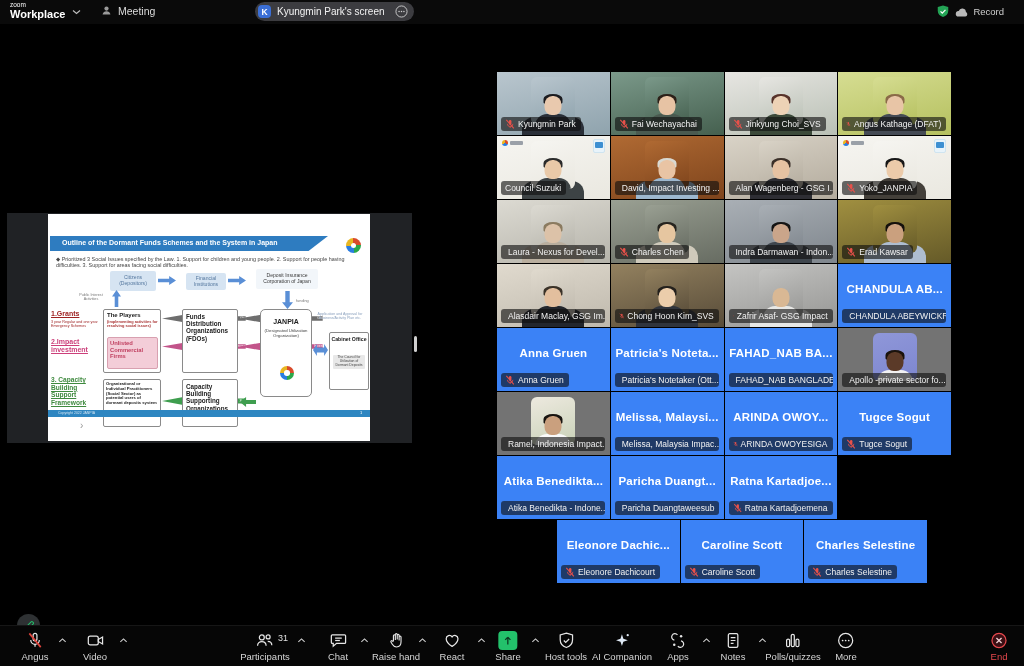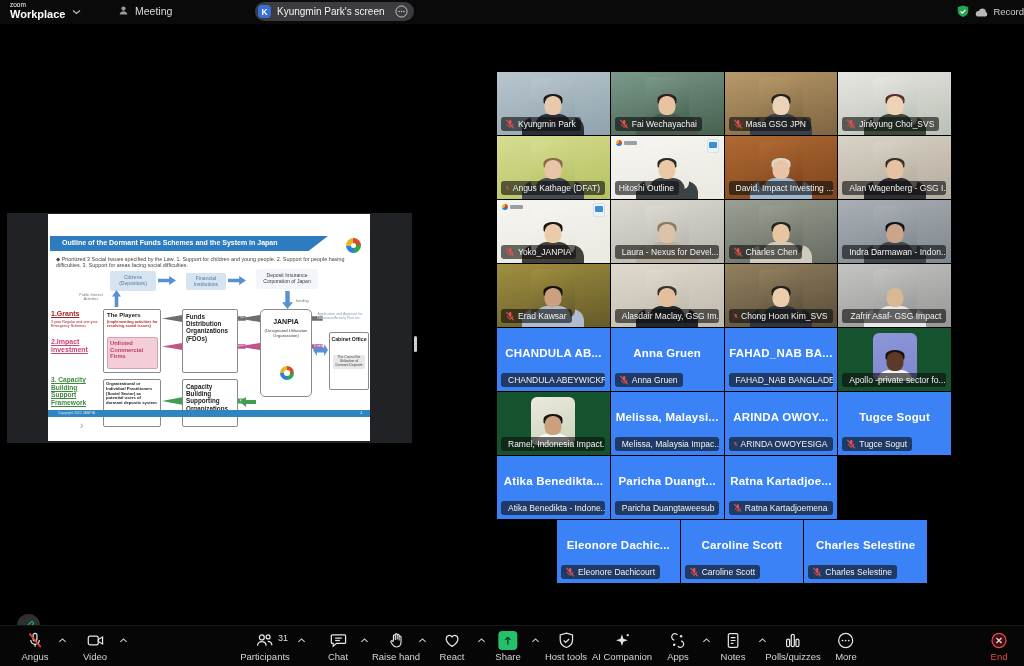--- a/index.html
+++ b/index.html
@@ -6,28 +6,28 @@
   html,body{width:1024px;height:666px;background:#000;overflow:hidden;
     font-family:"Liberation Sans","DejaVu Sans",sans-serif;color:#e8e8e8}
   .app{position:absolute;inset:0;background:#000}
 
   
   .topbar{position:absolute;top:0;left:0;right:0;height:24px;background:#0a0a0a;z-index:5}
   .zw{position:absolute;left:10px;top:2px;line-height:1;cursor:default}
   .zw .z{display:block;font-size:6.5px;color:#fff}
   .zw .w{display:block;font-size:11px;font-weight:bold;color:#fff}
   .zw-chev{position:absolute;left:72px;top:9px}
-  .meet{position:absolute;left:117px;top:4px;display:flex;align-items:center;gap:5px;font-size:10.5px;color:#dcdcdc}
+  .meet{position:absolute;left:100px;top:4px;display:flex;align-items:center;gap:5px;font-size:10.5px;color:#dcdcdc}
   .pill{position:absolute;left:255px;top:2px;height:19px;display:flex;align-items:center;gap:6px;
         background:#3c3c40;border-radius:10px;padding:0 6px 0 3px}
   .pill .k{width:13px;height:13px;border-radius:4px;background:#3b6fd6;color:#fff;font-size:8.5px;font-weight:bold;
         display:flex;align-items:center;justify-content:center}
   .pill .ptxt{font-size:10px;color:#f2f2f2;white-space:nowrap}
   .pill .dots{margin-left:4px}
-  .tb-right{position:absolute;right:0;top:4px;display:flex;align-items:center;gap:4px;font-size:9.5px;color:#cfcfcf;white-space:nowrap}
+  .tb-right{position:absolute;right:20px;top:4px;display:flex;align-items:center;gap:4px;font-size:9.5px;color:#cfcfcf;white-space:nowrap}
 
   
   .stage{position:absolute;left:0;top:24px;width:490px;height:601px;background:#000}
   .monitor{position:absolute;left:7px;top:189px;width:405px;height:230px;background:#202225;box-shadow:0 0 16px rgba(0,0,0,.65)}
   .slide{position:absolute;left:41px;top:1px;width:322px;height:227px;background:#fff;color:#333;overflow:hidden}
   .slide *{position:absolute;line-height:1.15}
   .s-band{left:2px;top:22px;width:278px;height:15px;background:#2e7cc0;color:#fff;font-weight:bold;font-size:7px;
       display:flex;align-items:center;padding-left:12px;clip-path:polygon(0 0,100% 0,93% 100%,0 100%);white-space:nowrap}
   .pin{border-radius:50%;background:conic-gradient(#d94b2b 0 90deg,#2aa84a 0 180deg,#2a7de1 0 270deg,#e8b621 0 360deg)}
   .pin::after{content:"";position:absolute;inset:31%;background:#fff;border-radius:50%}
@@ -88,21 +88,21 @@
 
   .annotate{position:absolute;left:17px;top:590px;width:23px;height:23px;border-radius:50%;background:#2e3133;
       display:flex;align-items:center;justify-content:center}
   .rhandle{position:absolute;left:414px;top:336px;width:3px;height:16px;border-radius:2px;background:#cfcfcf}
 
   
   .grid{position:absolute;left:497px;top:72px;width:454px;display:grid;grid-template-columns:repeat(4,1fr);gap:1px}
   .grid2{position:absolute;left:557px;top:520px;width:370px;display:grid;grid-template-columns:repeat(3,1fr);gap:1px}
   .tile{position:relative;height:63px;background:#151515;overflow:hidden}
   .tile.name{background:#3b82f6}
-  .tile.avatar{background:#14532d}
+  .tile.avatar{background:#737373}
   .tile.active{box-shadow:inset 0 0 0 2px #35c75a}
   .scene{position:absolute;inset:0;background:linear-gradient(165deg,var(--bg1,#444) 0%,var(--bg2,#222) 100%)}
   .person{position:absolute;left:50%;bottom:0;transform:translateX(-50%);width:66px;height:46px}
   .person .body{position:absolute;left:50%;bottom:-2px;transform:translateX(-50%);width:62px;height:20px;
       background:var(--shirt,#444);border-radius:12px 12px 0 0}
   .person .head{position:absolute;left:50%;bottom:15px;transform:translateX(-50%);width:24px;height:27px;
       background:var(--skin,#d9b894);border-radius:46% 46% 42% 42%}
   .person .hair{position:absolute;left:50%;bottom:29px;transform:translateX(-50%);width:26px;height:15px;
       background:var(--hair,#222);border-radius:50% 50% 18% 18%}
   .avatarbox{position:absolute;left:50%;top:5px;transform:translateX(-50%);width:44px;height:48px;border-radius:6px;
@@ -306,47 +306,20 @@
           <svg width="10" height="10" viewBox="0 0 12 12">
             <rect x="4.7" y="1.2" width="3" height="5.6" rx="1.5" fill="#e8514a"></rect>
             <path d="M2.9 5.8a3.3 3.3 0 0 0 6.6 0" stroke="#e8514a" fill="none" stroke-width="1"></path>
             <line x1="6.2" y1="9.1" x2="6.2" y2="10.8" stroke="#e8514a" stroke-width="1"></line>
             <line x1="1.6" y1="1" x2="10.6" y2="11.2" stroke="#e8514a" stroke-width="1.3"></line>
           </svg>
           <span>Fai Wechayachai</span>
         </div>
       </div>
 
-      <div class="tile video" style="--bg1: #b79a6a; --bg2: #7e6540; --skin: #ecd3b8; --hair: #23201e; --shirt: #3a3f4a;">
-        <div class="scene">
-
-          <div class="person">
-            <div class="body"></div>
-            <div class="hair"></div>
-            <div class="head"></div>
-          </div>
-        </div>
-        <div class="avatarbox">
-          <div class="person">
-            <div class="body"></div>
-            <div class="hair"></div>
-            <div class="head"></div>
-          </div>
-        </div>
-
-        <div class="npill">
-          <svg width="10" height="10" viewBox="0 0 12 12">
-            <rect x="4.7" y="1.2" width="3" height="5.6" rx="1.5" fill="#e8514a"></rect>
-            <path d="M2.9 5.8a3.3 3.3 0 0 0 6.6 0" stroke="#e8514a" fill="none" stroke-width="1"></path>
-            <line x1="6.2" y1="9.1" x2="6.2" y2="10.8" stroke="#e8514a" stroke-width="1"></line>
-            <line x1="1.6" y1="1" x2="10.6" y2="11.2" stroke="#e8514a" stroke-width="1.3"></line>
-          </svg>
-          <span>Masa GSG JPN</span>
-        </div>
-      </div>
 
       <div class="tile video" style="--bg1: #e7e6e2; --bg2: #b9c0b5; --skin: #edd2b6; --hair: #57322a; --shirt: #3c4a3a;">
         <div class="scene">
 
           <div class="person">
             <div class="body"></div>
             <div class="hair"></div>
             <div class="head"></div>
           </div>
         </div>
@@ -415,21 +388,21 @@
         <div class="avatarbox">
           <div class="person">
             <div class="body"></div>
             <div class="hair"></div>
             <div class="head"></div>
           </div>
         </div>
 
         <div class="npill">
 
-          <span>Hitoshi Outline</span>
+          <span>Council Suzuki</span>
         </div>
       </div>
 
       <div class="tile video" style="--bg1: #b06a33; --bg2: #7e441c; --skin: #e9c4a4; --hair: #d9d9d2; --shirt: #9db8cf;">
         <div class="scene">
 
           <div class="person">
             <div class="body"></div>
             <div class="hair"></div>
             <div class="head"></div>
@@ -733,20 +706,33 @@
           <svg width="10" height="10" viewBox="0 0 12 12">
             <rect x="4.7" y="1.2" width="3" height="5.6" rx="1.5" fill="#e8514a"></rect>
             <path d="M2.9 5.8a3.3 3.3 0 0 0 6.6 0" stroke="#e8514a" fill="none" stroke-width="1"></path>
             <line x1="6.2" y1="9.1" x2="6.2" y2="10.8" stroke="#e8514a" stroke-width="1"></line>
             <line x1="1.6" y1="1" x2="10.6" y2="11.2" stroke="#e8514a" stroke-width="1.3"></line>
           </svg>
           <span>Anna Gruen</span>
         </div>
       </div>
 
+      <div class="tile name">
+
+        <div class="disp">Patricia's Noteta...</div>
+        <div class="npill">
+          <svg width="10" height="10" viewBox="0 0 12 12">
+            <rect x="4.7" y="1.2" width="3" height="5.6" rx="1.5" fill="#e8514a"></rect>
+            <path d="M2.9 5.8a3.3 3.3 0 0 0 6.6 0" stroke="#e8514a" fill="none" stroke-width="1"></path>
+            <line x1="6.2" y1="9.1" x2="6.2" y2="10.8" stroke="#e8514a" stroke-width="1"></line>
+            <line x1="1.6" y1="1" x2="10.6" y2="11.2" stroke="#e8514a" stroke-width="1.3"></line>
+          </svg>
+          <span>Patricia's Notetaker (Ott...</span>
+        </div>
+      </div>
 
       <div class="tile name">
 
         <div class="disp">FAHAD_NAB BA...</div>
         <div class="npill">
           <svg width="10" height="10" viewBox="0 0 12 12">
             <rect x="4.7" y="1.2" width="3" height="5.6" rx="1.5" fill="#e8514a"></rect>
             <path d="M2.9 5.8a3.3 3.3 0 0 0 6.6 0" stroke="#e8514a" fill="none" stroke-width="1"></path>
             <line x1="6.2" y1="9.1" x2="6.2" y2="10.8" stroke="#e8514a" stroke-width="1"></line>
             <line x1="1.6" y1="1" x2="10.6" y2="11.2" stroke="#e8514a" stroke-width="1.3"></line>

